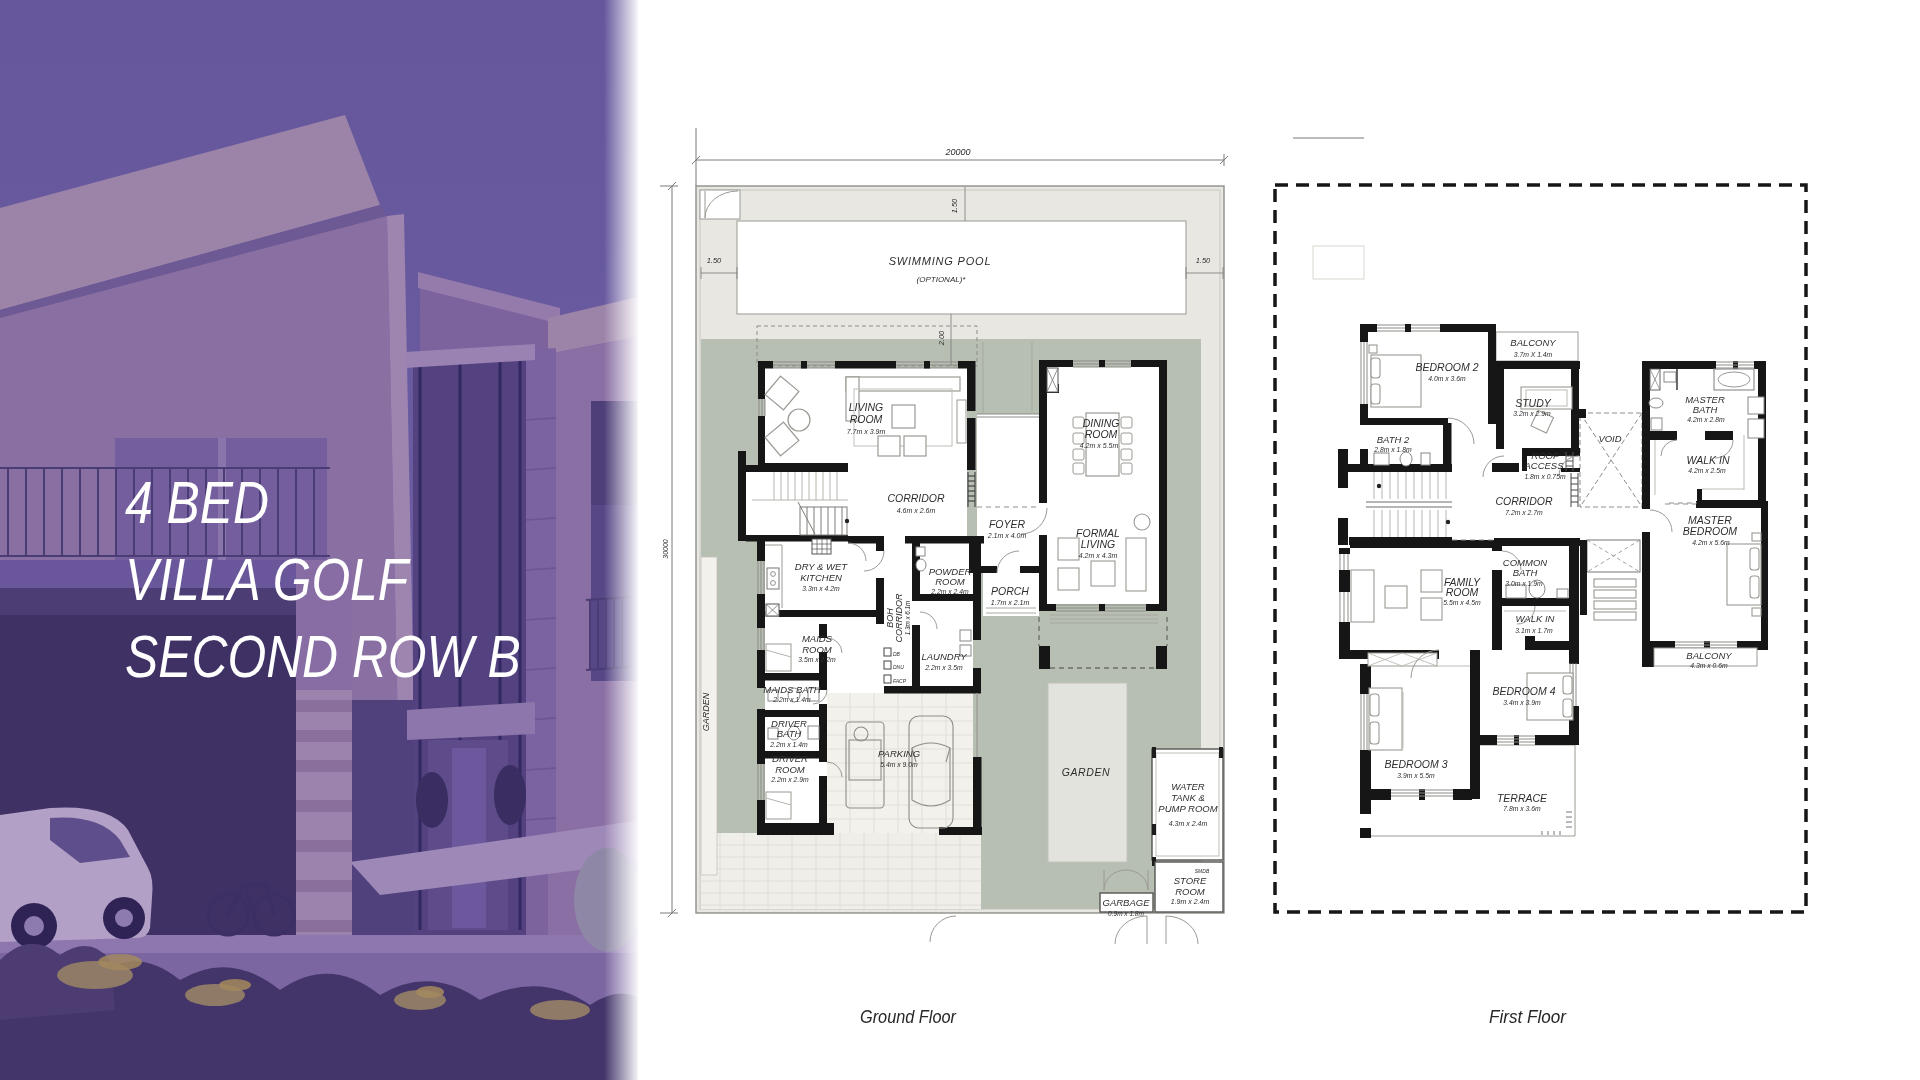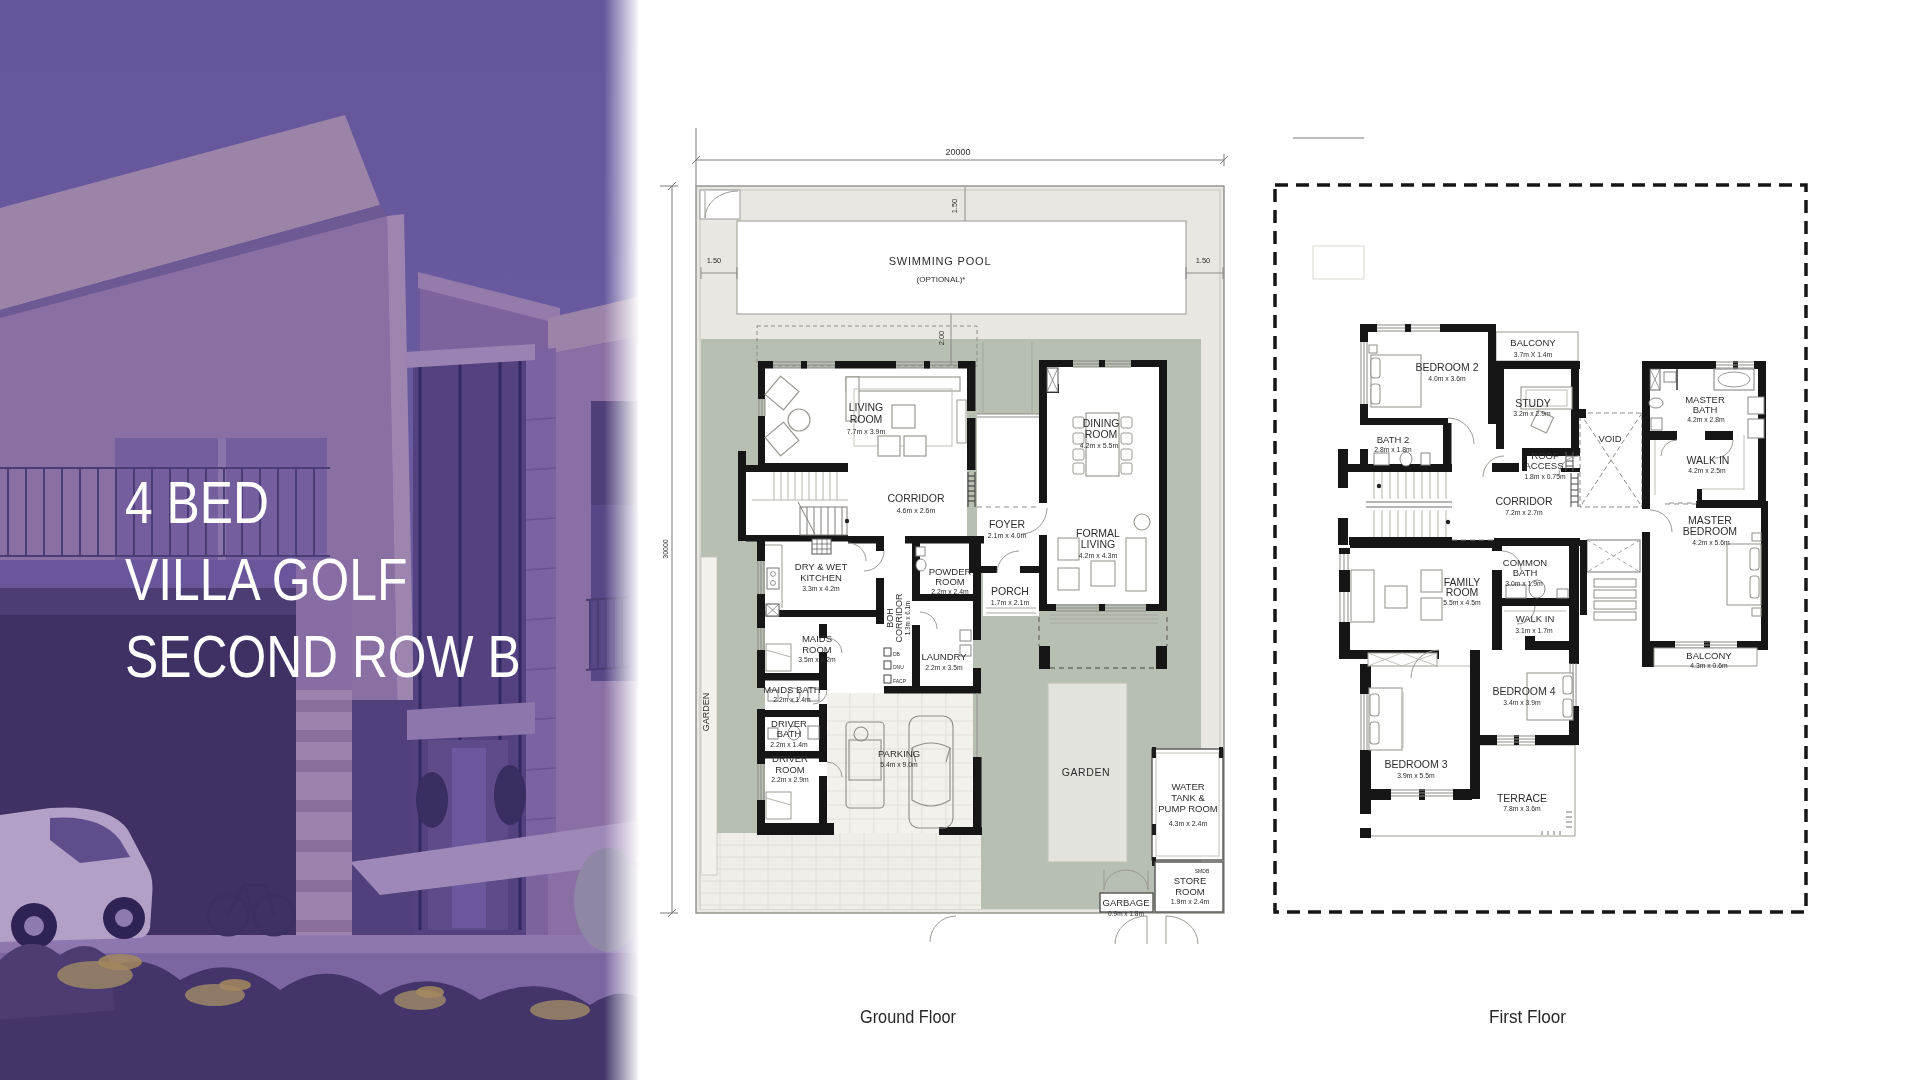--- a/index.html
+++ b/index.html
@@ -1,17 +1,17 @@
 <!DOCTYPE html>
 <html><head>
 <meta charset="utf-8">
 <style>
   html,body{margin:0;padding:0;width:1920px;height:1080px;background:#ffffff;overflow:hidden;
     font-family:"Liberation Sans",sans-serif;}
-  #page{position:relative;width:1920px;height:784px;}
+  #page{position:relative;width:1920px;height:784px;font-style:italic;}
   #headline{position:absolute;left:125px;top:464px;color:#ffffff;font-size:60px;line-height:77px;
     letter-spacing:0px;font-weight:400;transform:scaleX(0.83);transform-origin:0 0;white-space:nowrap;}
 </style>
 </head>
 <body>
 <div id="page">
 <svg width="1920" height="1080" viewBox="0 0 1920 1080" style="position:absolute;left:0;top:0">
   <defs>
     <linearGradient id="fadeR" x1="0" y1="0" x2="1" y2="0">
       <stop offset="0" stop-color="#ffffff" stop-opacity="0"></stop>

